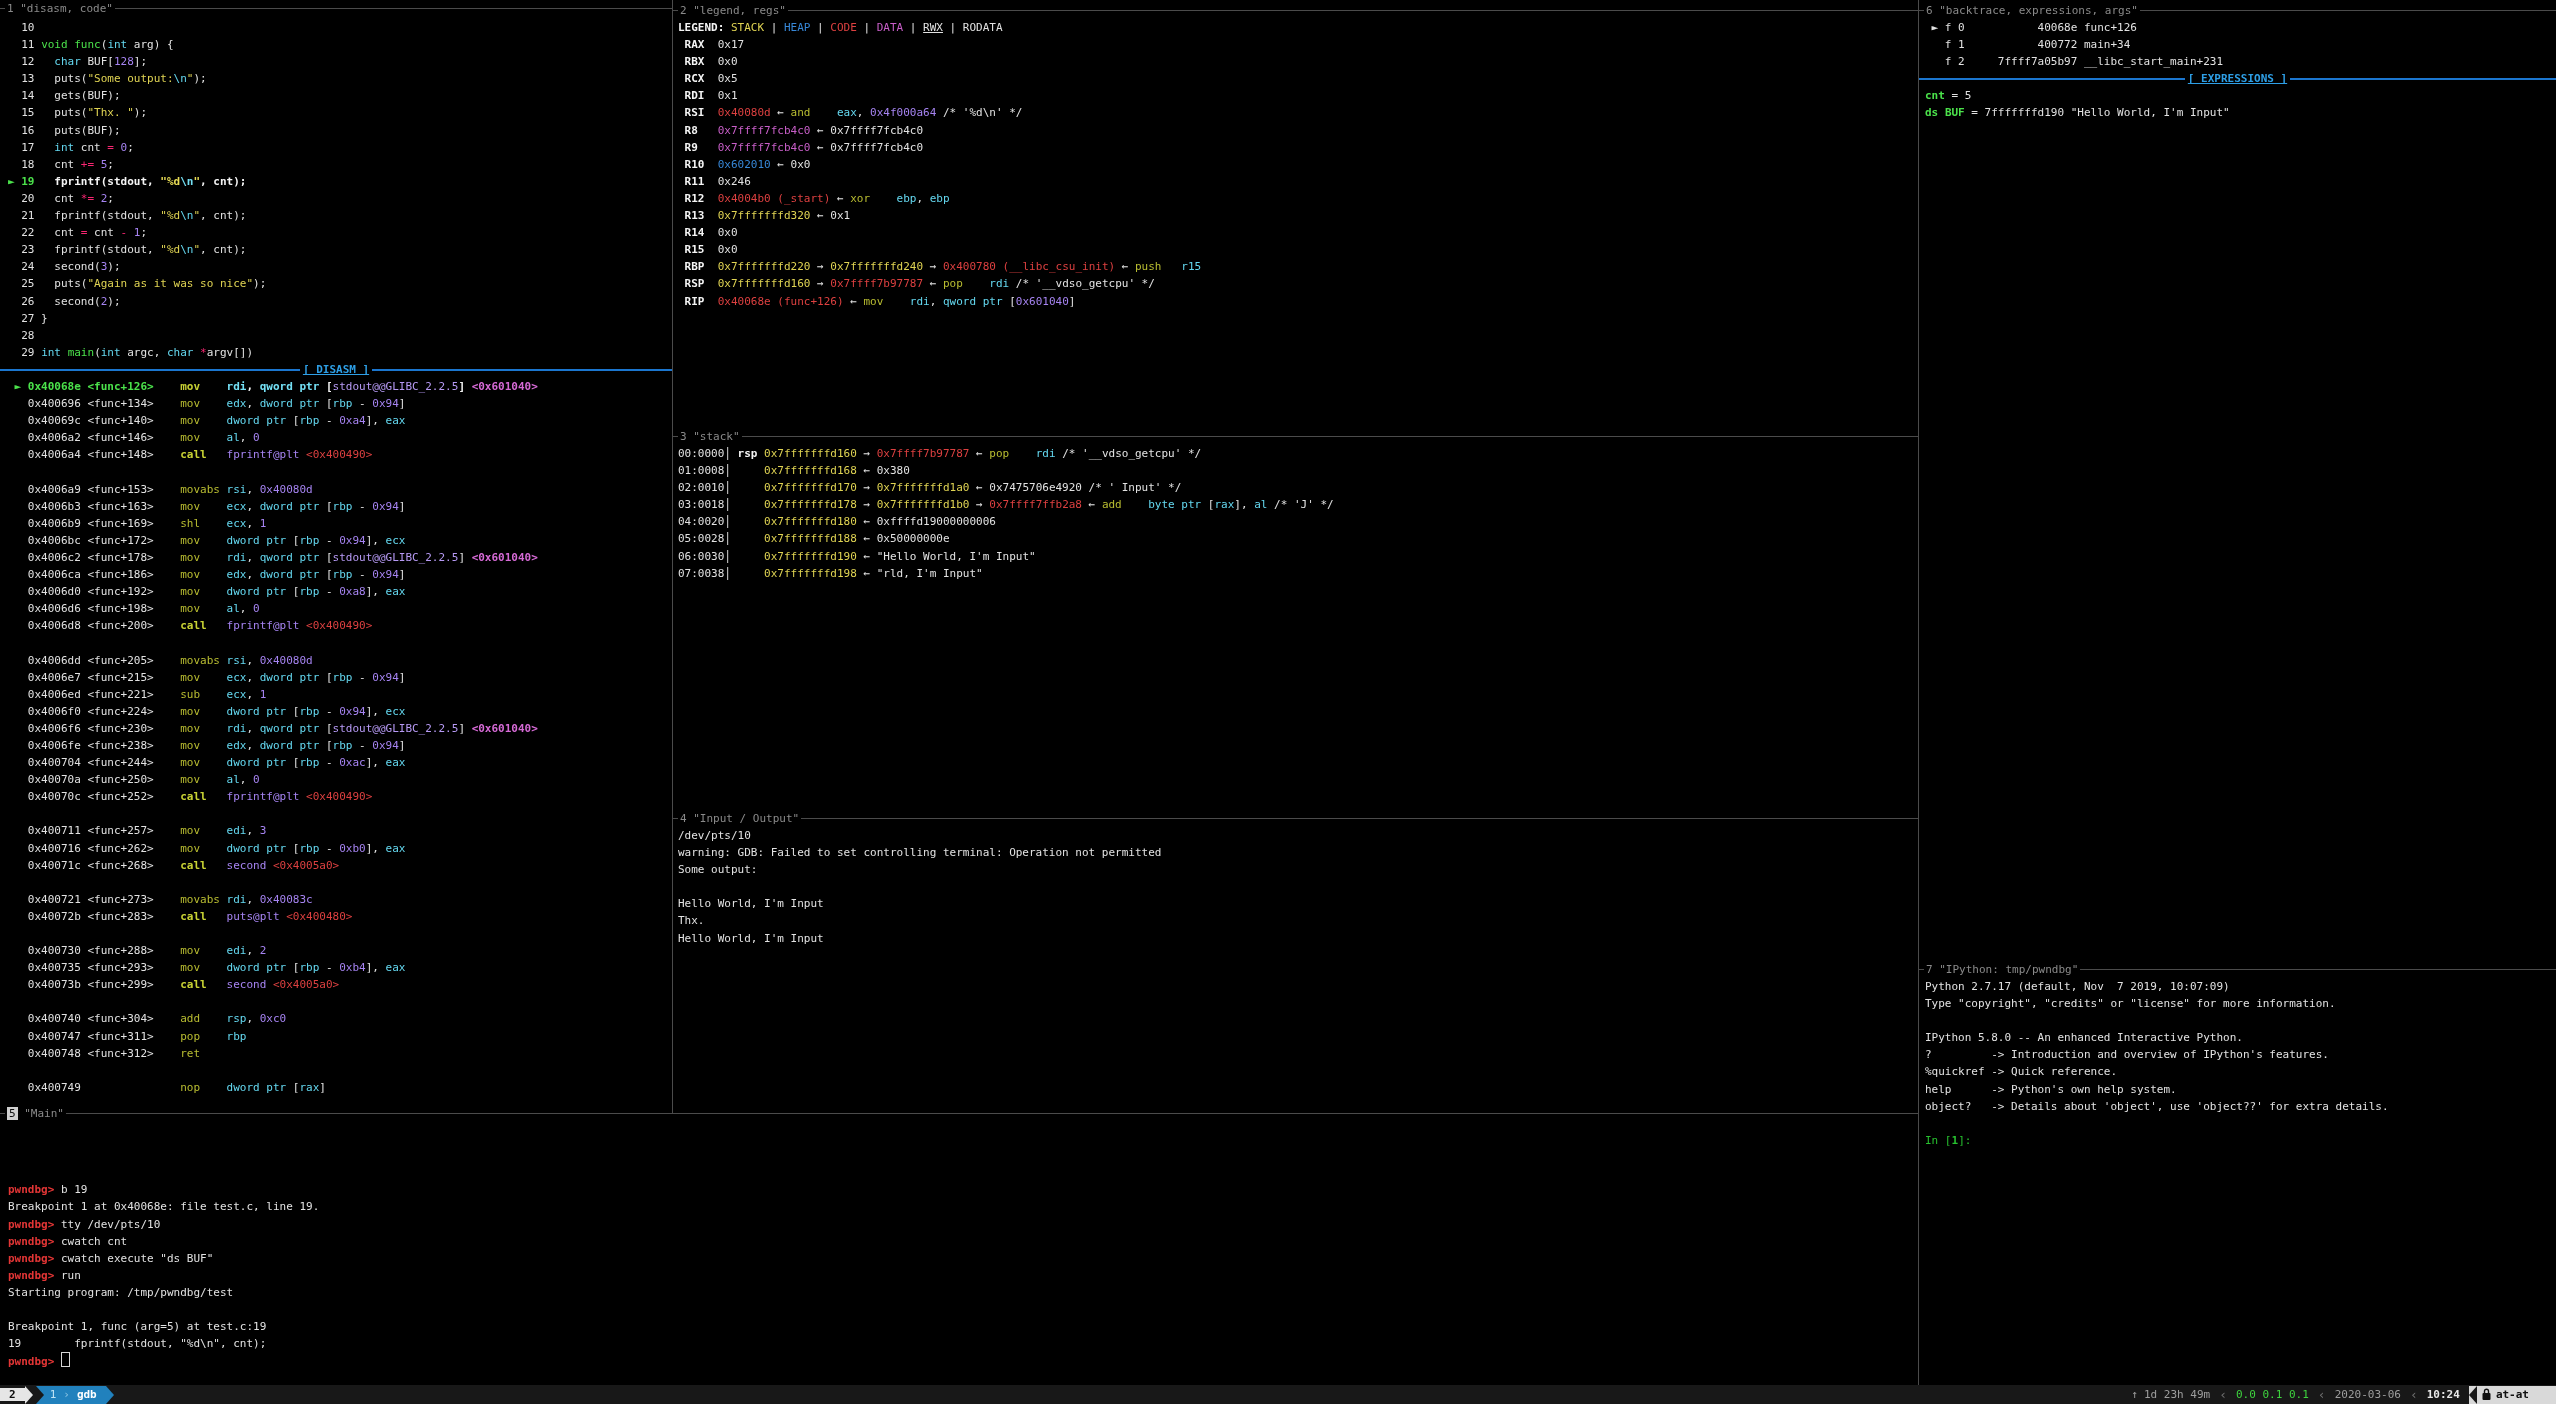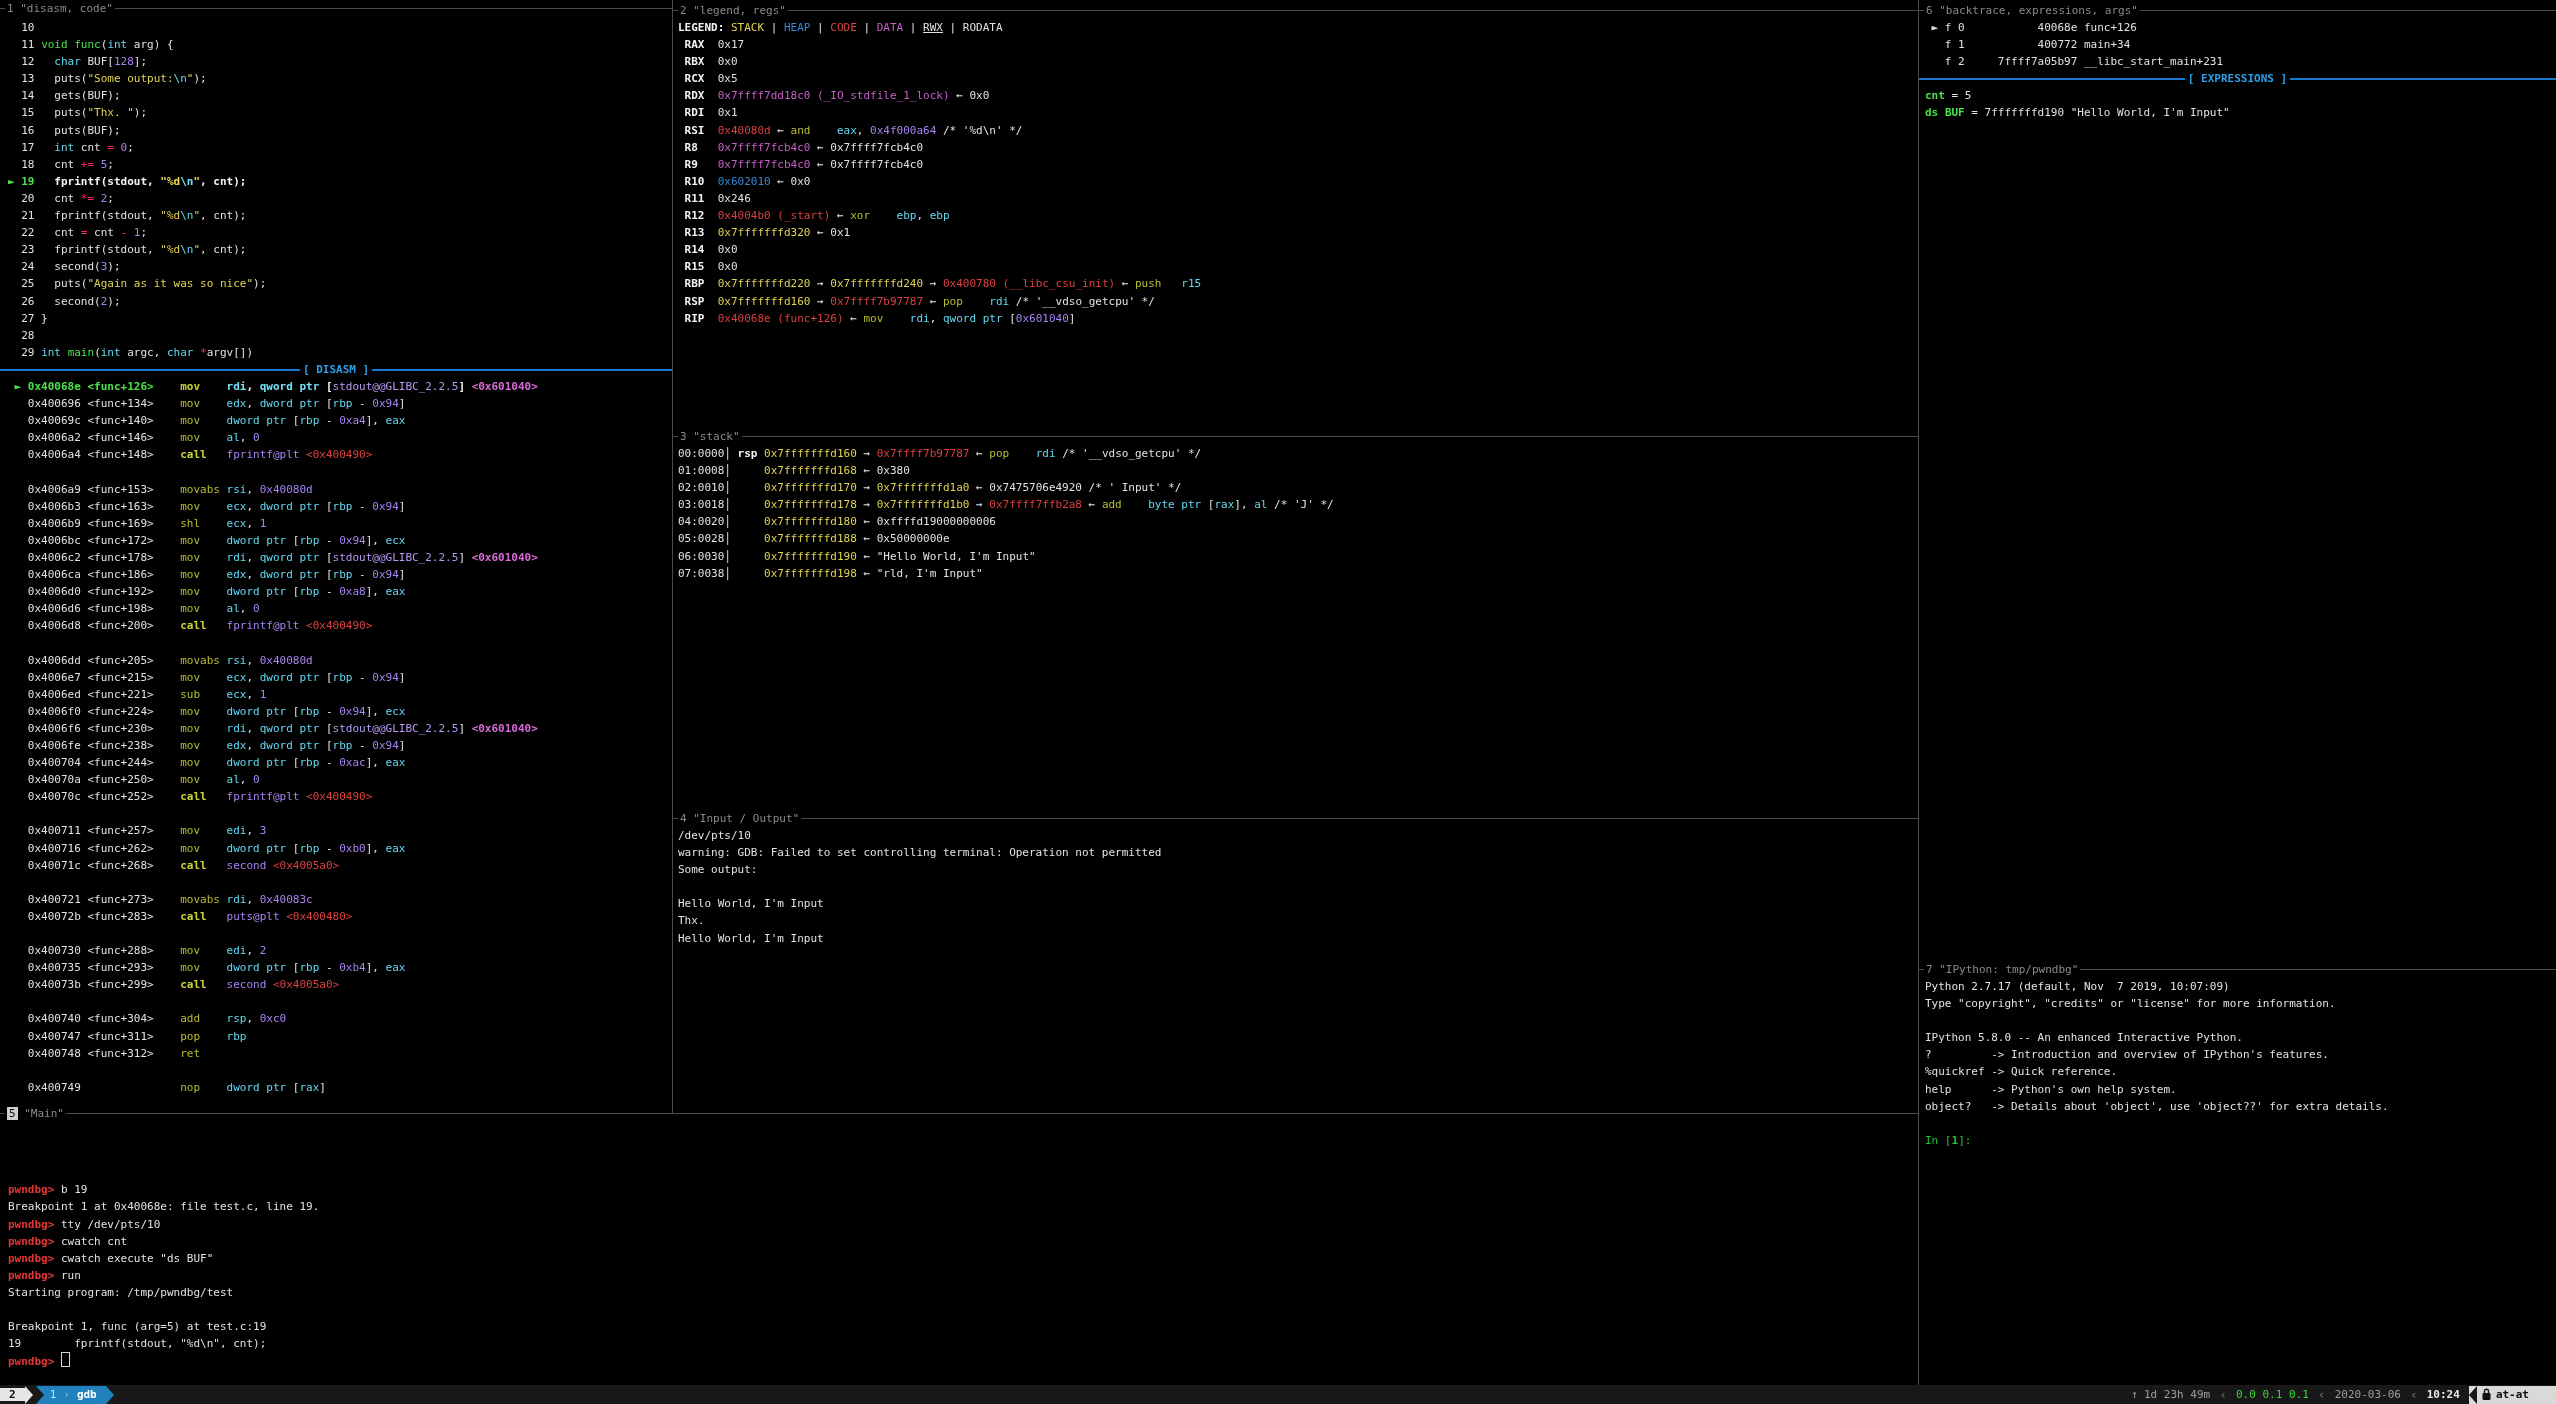--- a/index.html
+++ b/index.html
@@ -8,21 +8,21 @@
   .pane{position:absolute;overflow:hidden;}
   .ln{white-space:pre;height:17.1px;line-height:17.1px;}
   
   .ptitle{position:absolute;display:flex;align-items:center;height:16px;}
   .ptitle .lead{width:5px;height:1px;background:#4b4b4b;flex:none;}
   .ptitle .tl{white-space:pre;margin:0 2px;}
   .ptitle .fill{flex:1;height:1px;background:#4b4b4b;}
   
   .bhead{position:absolute;display:flex;align-items:center;height:17px;}
   .bhead .bfill{flex:1;height:2px;background:#1b76cf;}
-  .bhead .blab{white-space:pre;font-weight:bold;color:#2e9fe6;margin:0 3px;}
+  .bhead .blab{white-space:pre;font-weight:bold;color:#2e9fe6;margin:0 3px;text-decoration:underline;}
   
   .vborder{position:absolute;width:1px;background:#4b4b4b;}
   
   .s-w{color:#e2e2e2}.s-b{color:#f5f5f5;font-weight:bold}.s-g{color:#8a8a8a}
   .s-gn{color:#4be24b}.s-gnb{color:#4be24b;font-weight:bold}
   .s-yl{color:#e0d453}.s-ylb{color:#e8dc55;font-weight:bold}
   .s-ol{color:#b9bd31}.s-olb{color:#c8d234;font-weight:bold}
   .s-cy{color:#64d8f0}.s-cyb{color:#74e0f5;font-weight:bold}
   .s-pu{color:#a684f2}.s-pub{color:#b79af5;font-weight:normal}
   .s-ma{color:#c95fc9}.s-mab{color:#d66ad6;font-weight:bold}
@@ -153,21 +153,20 @@
 <div class="ptitle" id="p2t">
   <span class="lead"></span>
     <span class="tl"><span class="s-g">2 "legend, regs"</span></span>
     <span class="fill"></span>
 </div>
 <div class="pane" id="p2c">
     <div class="ln"><span class="s-b">LEGEND: </span><span class="s-yl">STACK</span><span class="s-w"> | </span><span class="s-bu">HEAP</span><span class="s-w"> | </span><span class="s-rd">CODE</span><span class="s-w"> | </span><span class="s-ma">DATA</span><span class="s-w"> | </span><span class="s-ul">RWX</span><span class="s-w"> | RODATA</span></div>
     <div class="ln"><span class="s-b"> RAX  </span><span class="s-w">0x17</span></div>
     <div class="ln"><span class="s-b"> RBX  </span><span class="s-w">0x0</span></div>
     <div class="ln"><span class="s-b"> RCX  </span><span class="s-w">0x5</span></div>
-    <div class="ln"><span class="s-b"> RDX  </span><span class="s-ma">0x7ffff7dd18c0 (_IO_stdfile_1_lock)</span><span class="s-w"> ← 0x0</span></div>
     <div class="ln"><span class="s-b"> RDI  </span><span class="s-w">0x1</span></div>
     <div class="ln"><span class="s-b"> RSI  </span><span class="s-rd">0x40080d</span><span class="s-w"> ← </span><span class="s-ol">and    </span><span class="s-cy">eax</span><span class="s-w">, </span><span class="s-pu">0x4f000a64</span><span class="s-w"> /* '%d\n' */</span></div>
     <div class="ln"><span class="s-b"> R8   </span><span class="s-ma">0x7ffff7fcb4c0</span><span class="s-w"> ← 0x7ffff7fcb4c0</span></div>
     <div class="ln"><span class="s-b"> R9   </span><span class="s-ma">0x7ffff7fcb4c0</span><span class="s-w"> ← 0x7ffff7fcb4c0</span></div>
     <div class="ln"><span class="s-b"> R10  </span><span class="s-bu">0x602010</span><span class="s-w"> ← 0x0</span></div>
     <div class="ln"><span class="s-b"> R11  </span><span class="s-w">0x246</span></div>
     <div class="ln"><span class="s-b"> R12  </span><span class="s-rd">0x4004b0 (_start)</span><span class="s-w"> ← </span><span class="s-ol">xor    </span><span class="s-cy">ebp</span><span class="s-w">, </span><span class="s-cy">ebp</span></div>
     <div class="ln"><span class="s-b"> R13  </span><span class="s-yl">0x7fffffffd320</span><span class="s-w"> ← 0x1</span></div>
     <div class="ln"><span class="s-b"> R14  </span><span class="s-w">0x0</span></div>
     <div class="ln"><span class="s-b"> R15  </span><span class="s-w">0x0</span></div>

